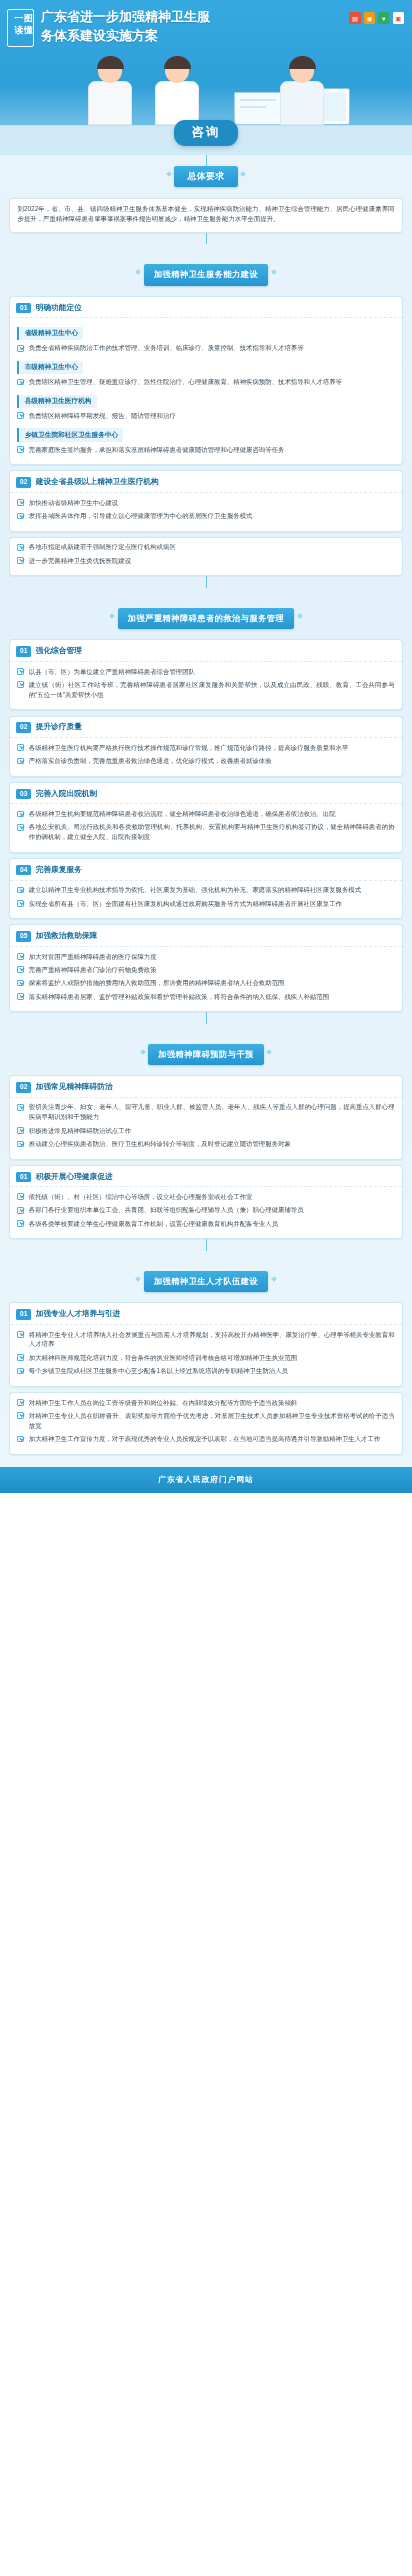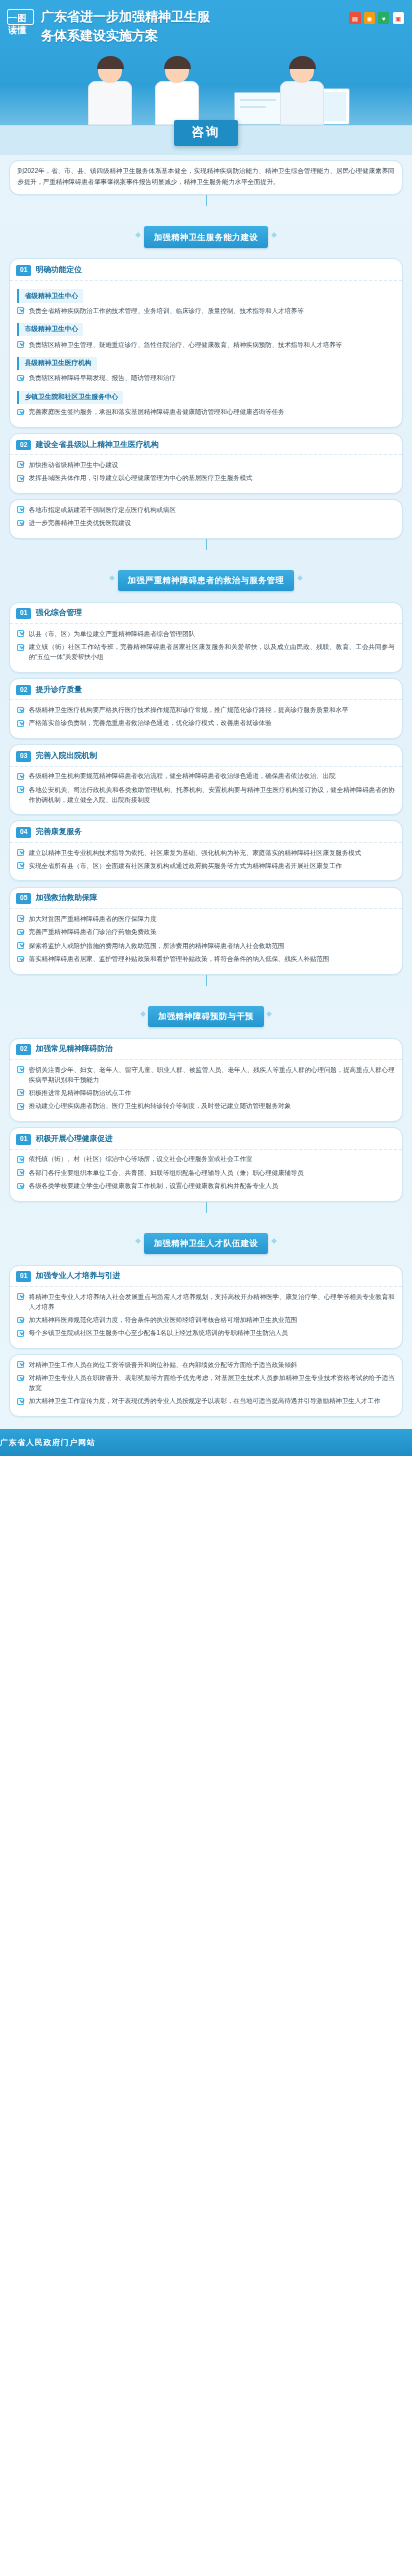--- a/index.html
+++ b/index.html
@@ -18,28 +18,28 @@
   
   .header {
     position: relative;
     height: 155px;
     background: linear-gradient(180deg, #36a9e1 0%, #2f9fd8 55%, #9fd7ef 100%);
     overflow: hidden;
   }
   .hdr-badge {
     position: absolute;
     left: 7.2px; top: 9.3px;
-    width: 27px; height: 16px;
+    width: 27px; height: 38px;
     border: 1px solid #ffffff;
     border-radius: 2.1px;
     color: #ffffff;
     font-size: 8.8px;
     line-height: 12px;
     letter-spacing: 0.5px;
-    text-align: left;
+    text-align: right;
     padding-top: 1.5px;
     font-weight: bold;
   }
   .hdr-title {
     position: absolute;
     left: 41px; top: 8.2px;
     width: 170px;
     color: #ffffff;
     font-size: 13px;
     font-weight: bold;
@@ -91,21 +91,21 @@
   .consult-badge {
     position: absolute;
     left: 50%; transform: translateX(-50%);
     bottom: 9.3px;
     background: #1f8dc4;
     color: #ffffff;
     font-size: 12.4px;
     font-weight: bold;
     letter-spacing: 2.1px;
     padding: 4.6px 17.5px;
-    border-radius: 2px;
+    border-radius: 11px;
     box-shadow: 0 1.5px 4.1px rgba(0,60,90,.25);
   }
 
   
   .banner-wrap { position: relative; padding: 11.3px 0 5.2px; text-align: center; }
   .banner-wrap:before {
     content: "";
     position: absolute;
     left: 50%; top: 0; width: 1px; height: 11.3px;
     background: #6cc0e4;
@@ -133,21 +133,21 @@
   .banner:before { left: -7.2px; }
   .banner:after { right: -7.2px; }
 
   .banner-lg .banner { font-size: 8.2px; padding: 5.2px 10.3px; margin-top: 20px; }
 
   
   .card {
     margin: 5.2px 9.3px 0;
     background: #ffffff;
     border: 0.5px solid #cfe6f3;
-    border-radius: 10px;
+    border-radius: 4px;
     box-shadow: 0 0.5px 1px rgba(30,110,150,.07);
     padding: 0 0 6.2px 0;
     position: relative;
   }
   .card-head {
     display: flex;
     align-items: flex-start;
     padding: 5.7px 7.2px 4.1px 6.2px;
     border-bottom: 0.5px dashed #dceaf3;
   }
@@ -214,20 +214,21 @@
     color: #3b4a55;
     text-align: justify;
     padding: 5.2px 7.2px 1px;
   }
 
   
   .footer {
     margin-top: 12.4px;
     background: linear-gradient(180deg,#2ea3da 0%, #1f8dc4 100%);
     color: #ffffff;
+    text-align: center;
     font-size: 7.7px;
     letter-spacing: 1px;
     padding: 8.2px 0;
     font-weight: bold;
   }
 </style>
 </head>
 <body>
 
 <div class="page">
@@ -265,20 +266,23 @@
             <div class="p-hair"></div>
           </div>
         <div class="p-body"></div>
       </div>
       <div class="desk"></div>
     </div>
 
     <div class="consult-badge">咨询</div>
   </div>
 
+  <div class="banner-wrap">
+    <span class="banner">总体要求</span>
+  </div>
   <div class="card">
     <div class="plain-para">到2022年，省、市、县、镇四级精神卫生服务体系基本健全，实现精神疾病防治能力、精神卫生综合管理能力、居民心理健康素养同步提升，严重精神障碍患者肇事肇祸案事件报告明显减少，精神卫生服务能力水平全面提升。</div>
   </div>
 
   <div class="banner-wrap banner-lg">
     <span class="banner">加强精神卫生服务能力建设</span>
   </div>
 
   <div class="card">
     <div class="card-head">

